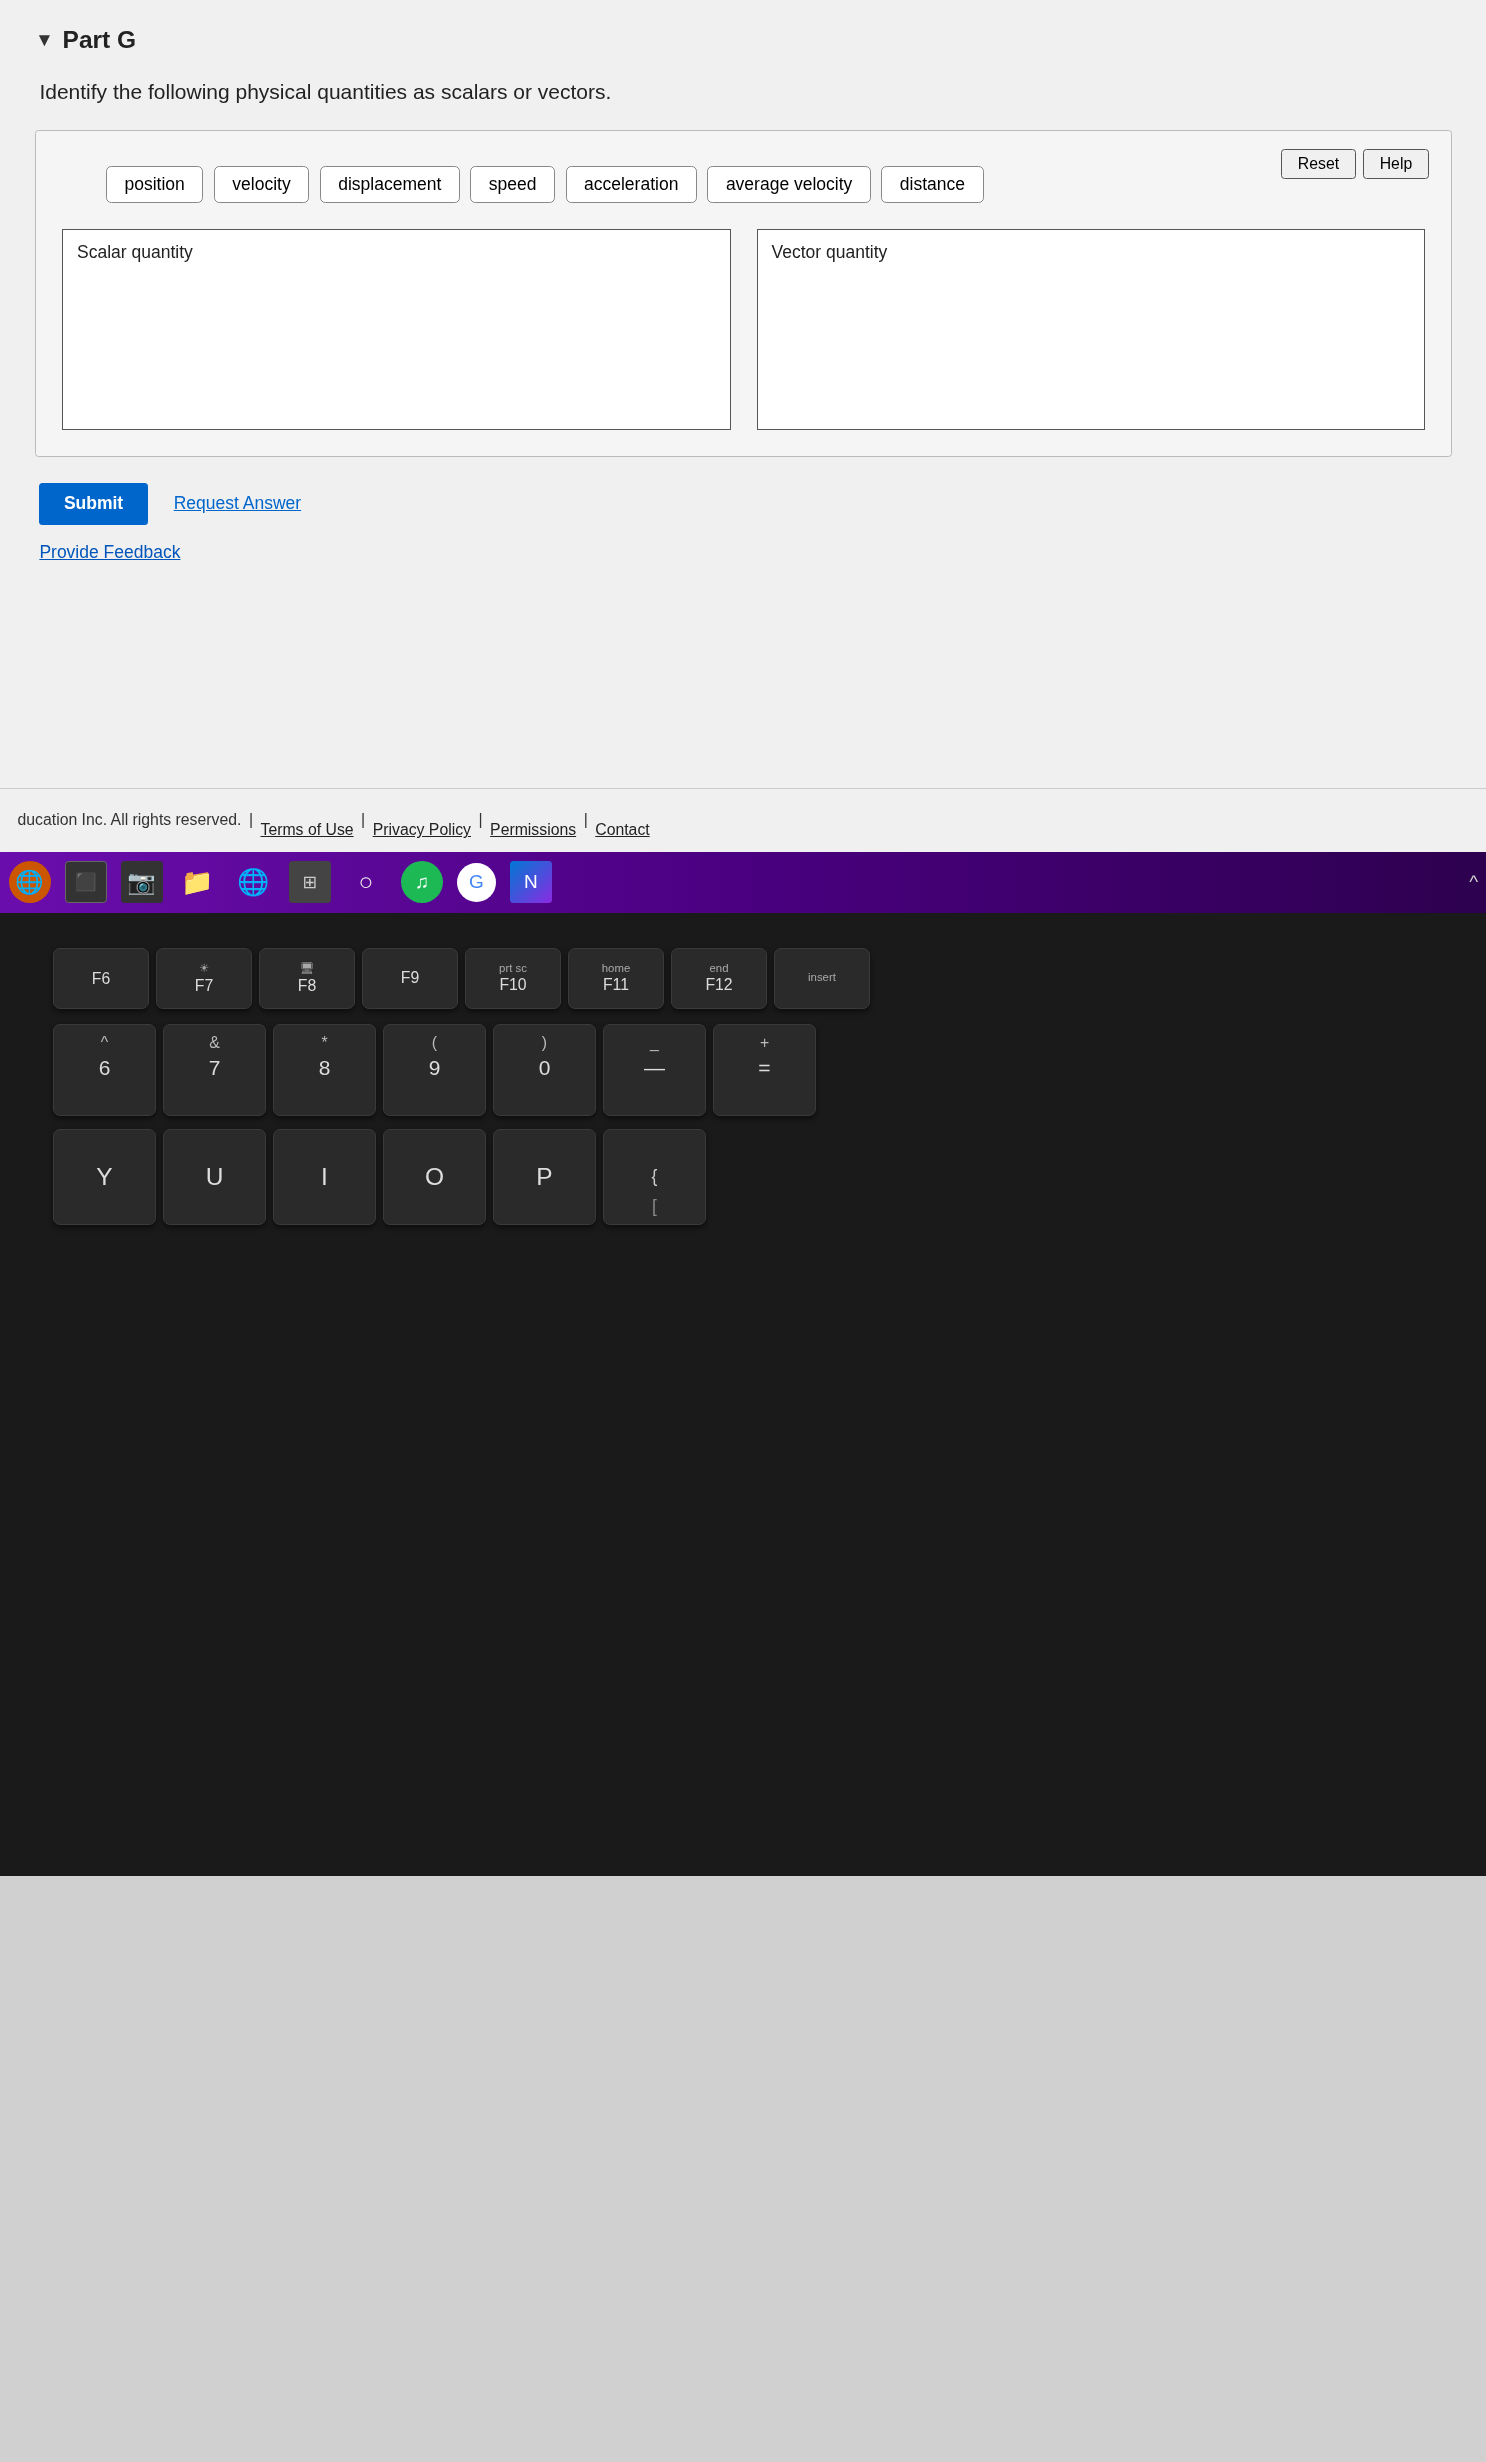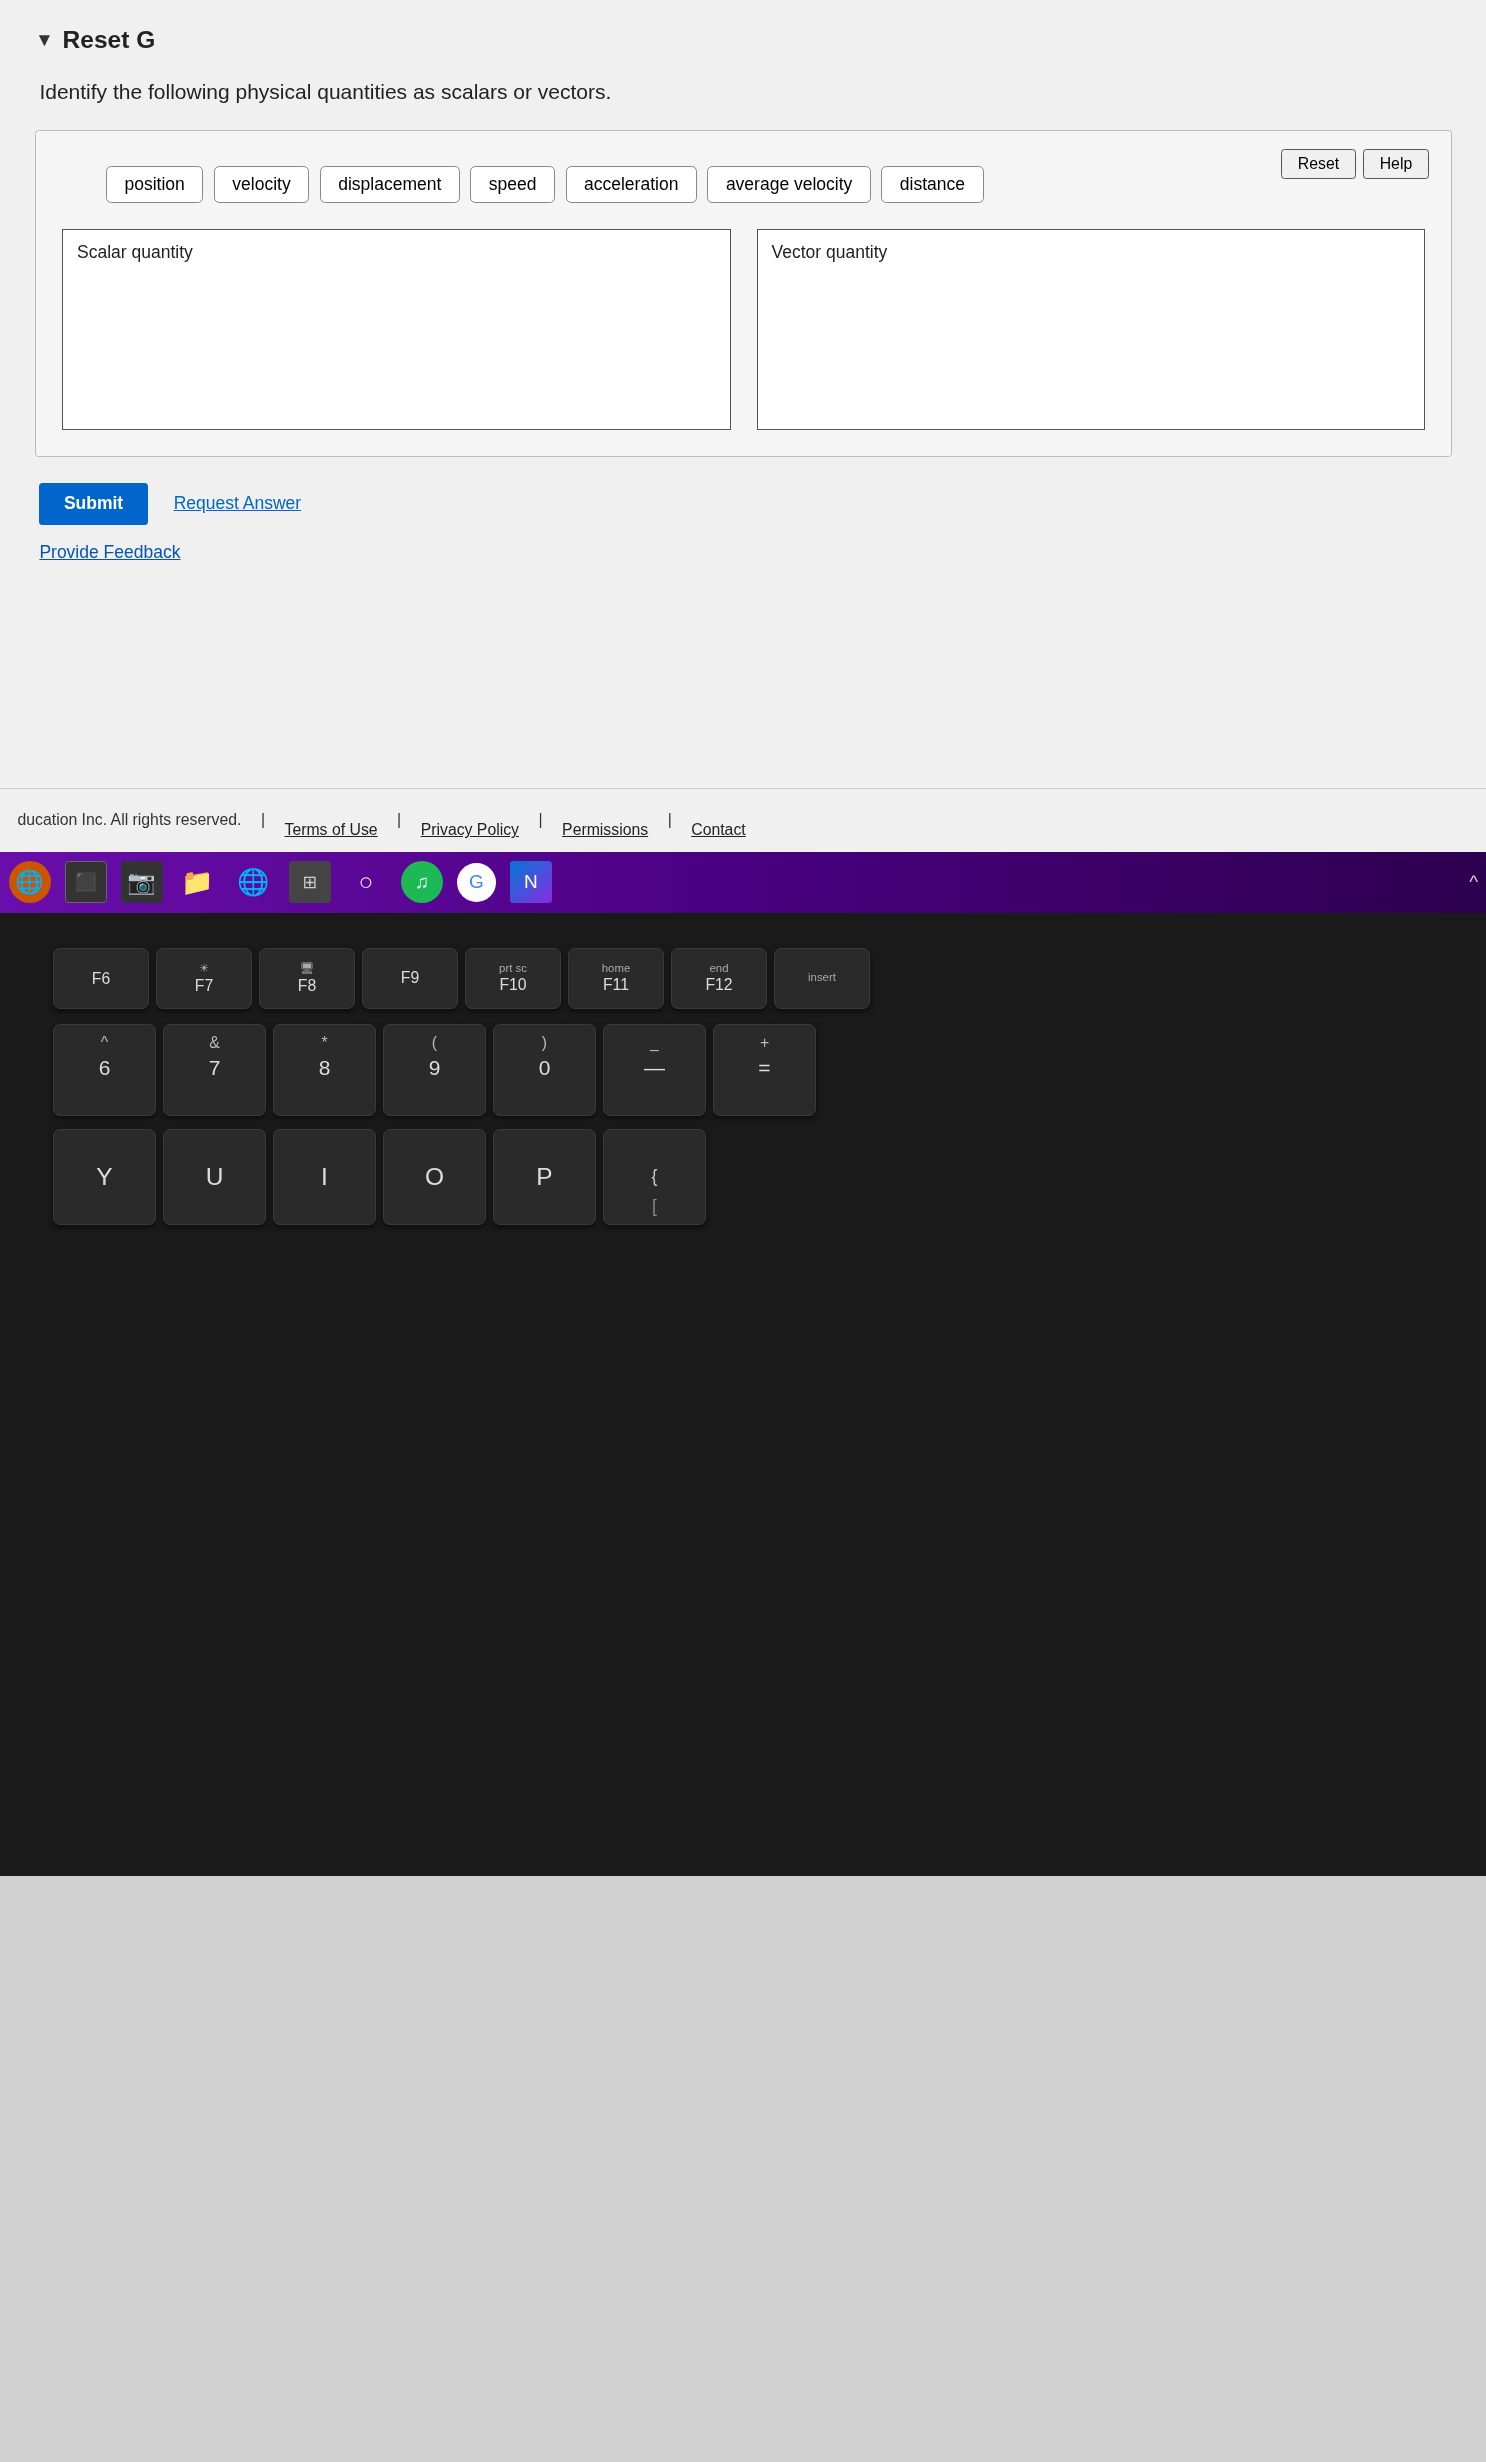--- a/index.html
+++ b/index.html
@@ -152,21 +152,21 @@
     
     .footer-bar {
       background: #f0f0f0;
       padding: 12.3px 17.5px;
       font-size: 15.8px;
       color: #333;
       border-top: 0.9px solid #ccc;
       display: flex;
       align-items: center;
       flex-wrap: wrap;
-      gap: 16px;
+      gap: 4px;
     }
 
     .footer-bar .footer-text {
       color: #333;
     }
 
     .footer-bar .footer-sep {
       color: #333;
       margin: 0 3.5px;
     }
@@ -373,21 +373,21 @@
     }
   </style>
 </head>
 <body>
 
 <div class="main-content">
 
   
   <div class="part-header">
     <span class="part-arrow">▼</span>
-    <span class="part-title">Reset G</span>
+    <span class="part-title">Part G</span>
   </div>
 
   
   <p class="question-text">Identify the following physical quantities as scalars or vectors.</p>
 
   
   <div class="exercise-box">
 
     <div class="top-buttons">
       <button class="top-btn">Reset</button>

